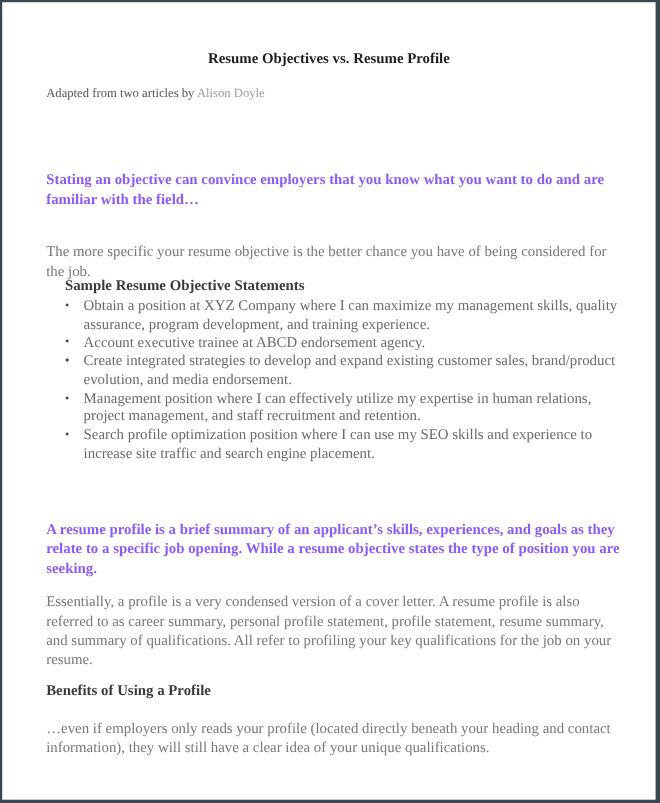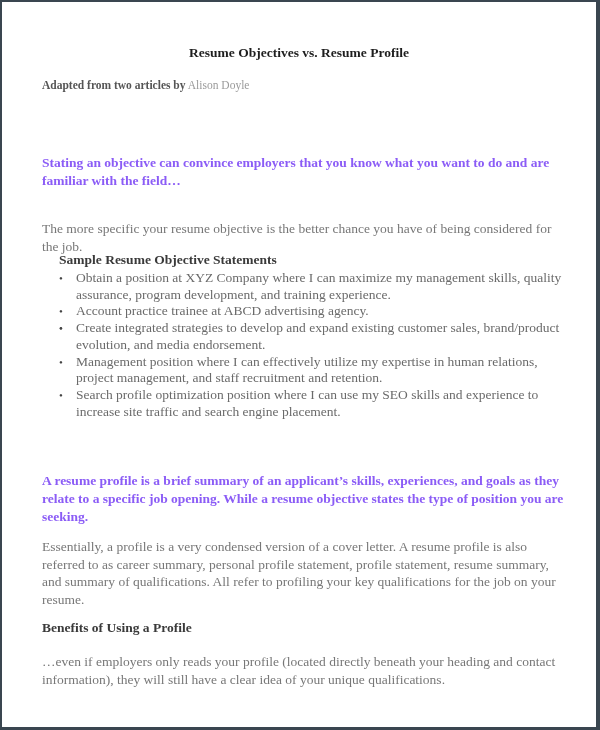--- a/index.html
+++ b/index.html
@@ -36,21 +36,21 @@
       font-size: 13.5px;
       color: #1e1e1e;
     }
     .sources {
       position: absolute;
       top: 77px;
       left: 40px;
       font-size: 11.5px;
       line-height: 13.5px;
     }
-    .sources .adapted-bold { font-weight: bold; color: #555; }
+    .sources .adapted-bold { font-weight: normal; color: #555; }
     .sources .author { color: #9a9a9a; }
     .sources .src-line { color: #707070; white-space: nowrap; }
     .sources .src-line .num { display: inline-block; width: 18px; color: #555; }
     .sources a {
       color: #2c2c2c;
       text-decoration: underline;
     }
     .block {
       position: absolute;
       left: 40px;
@@ -109,21 +109,21 @@
 
     <div class="block bold-para" style="top:152px;">Stating an objective can convince employers that you know what you want to do and are familiar with the field…</div>
 
     <div class="block para" style="top:202px;margin-top:16px;">The more specific your resume objective is the better chance you have of being considered for the job.</div>
 
     <div class="block heading" style="top:250px;margin-left:17px;">Sample Resume Objective Statements</div>
 
     <div class="block" style="top:268px;">
       <ul class="objectives">
         <li><span class="bullet">•</span><span>Obtain a position at XYZ Company where I can maximize my management skills, quality assurance, program development, and training experience.</span></li>
-        <li><span class="bullet">•</span><span>Account practice trainee at ABCD advertising agency.</span></li>
+        <li><span class="bullet">•</span><span>Account executive trainee at ABCD endorsement agency.</span></li>
         <li><span class="bullet">•</span></li>
         <li><span class="bullet">•</span><span>Create integrated strategies to develop and expand existing customer sales, brand/product evolution, and media endorsement.</span></li>
         <li><span class="bullet">•</span><span>Management position where I can effectively utilize my expertise in human relations, project management, and staff recruitment and retention.</span></li>
         <li><span class="bullet">•</span><span>Search profile optimization position where I can use my SEO skills and experience to increase site traffic and search engine placement.</span></li>
       </ul>
     </div>
 
     <div class="block bold-para" style="top:470px;">A resume profile is a brief summary of an applicant’s skills, experiences, and goals as they relate to a specific job opening. While a resume objective states the type of position you are seeking.</div>
 
     <div class="block para" style="top:536px;">Essentially, a profile is a very condensed version of a cover letter. A resume profile is also referred to as career summary, personal profile statement, profile statement, resume summary, and summary of qualifications. All refer to profiling your key qualifications for the job on your resume.</div>

